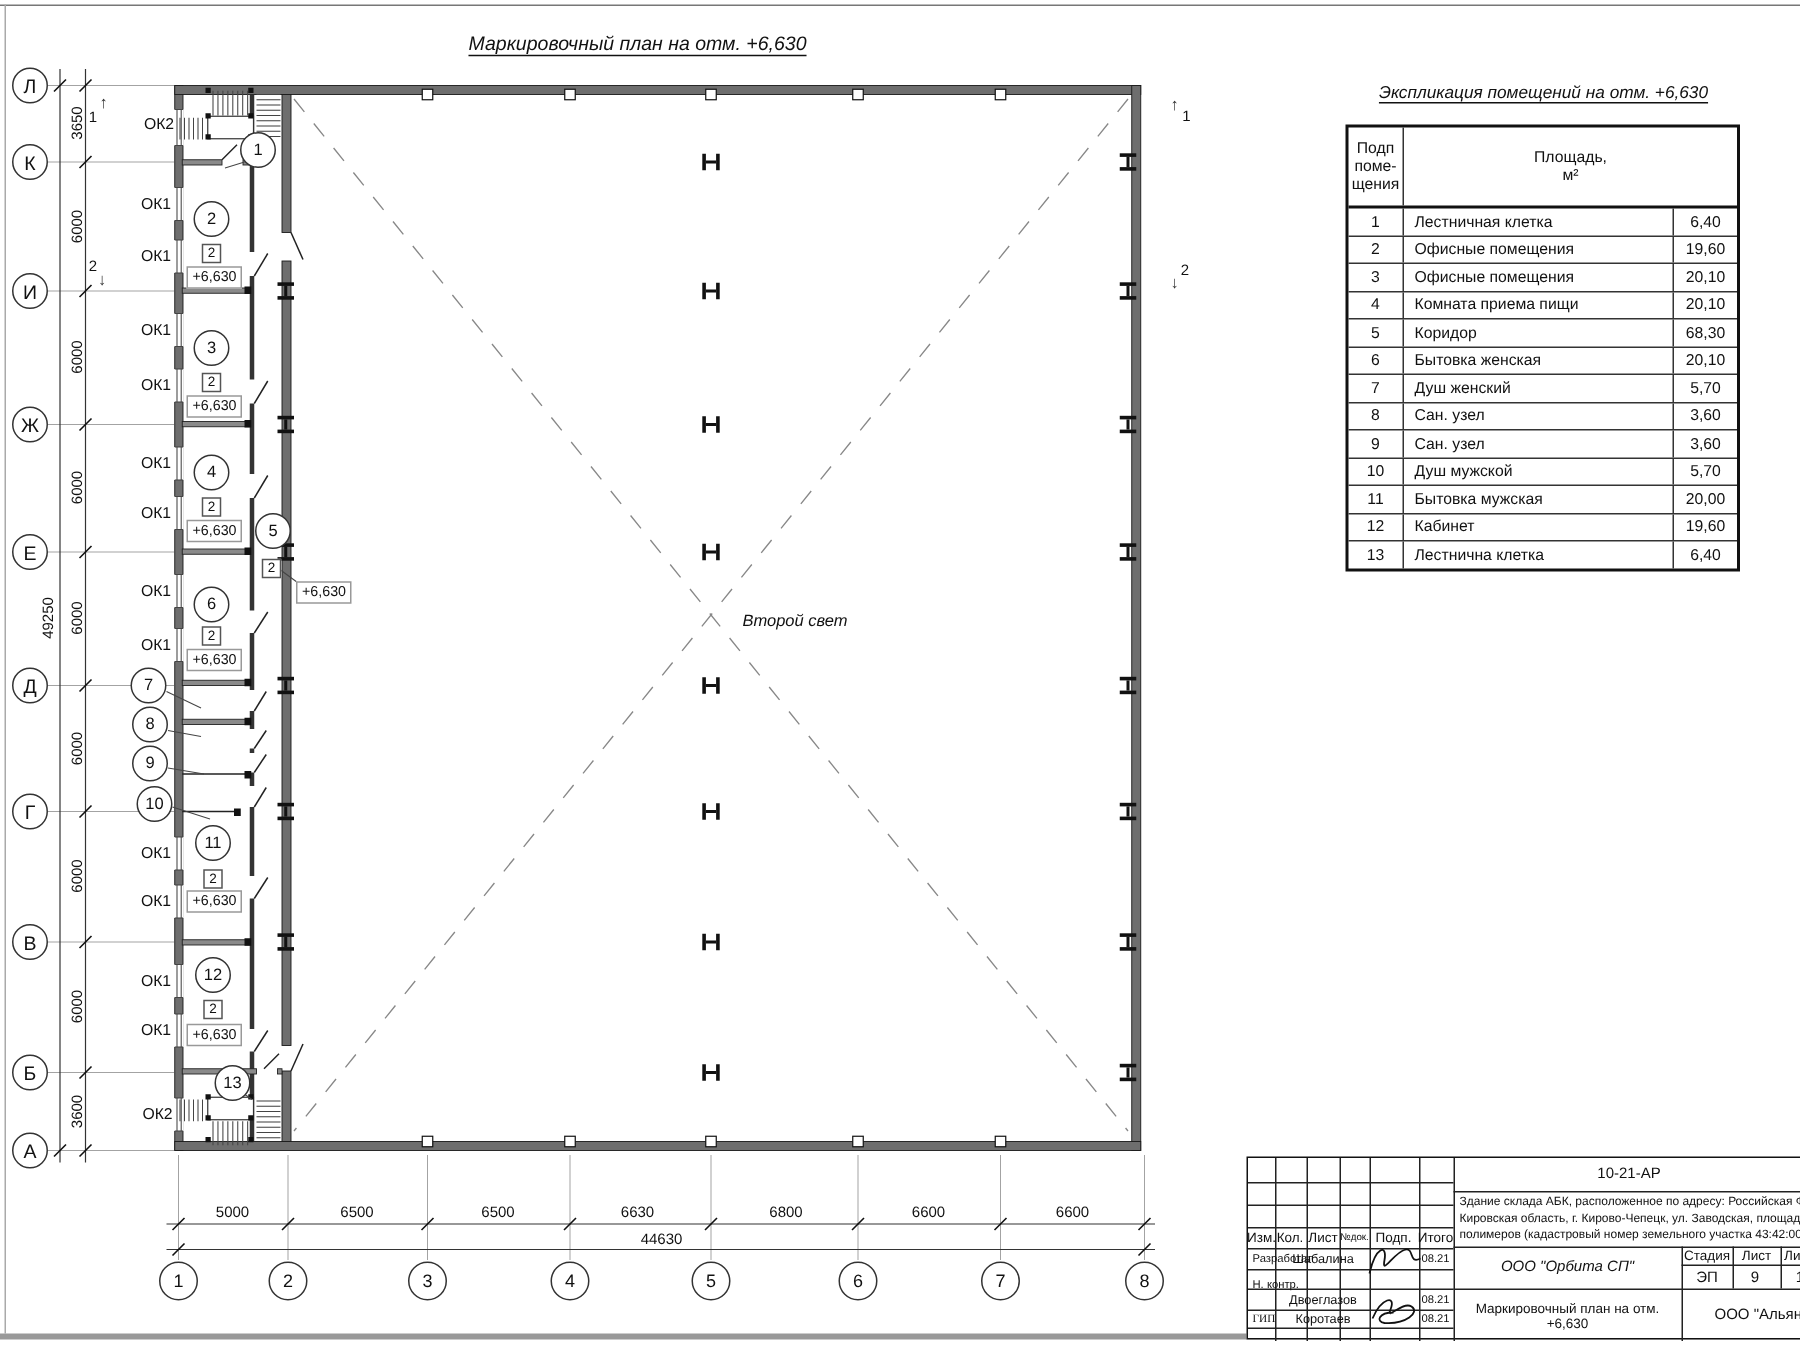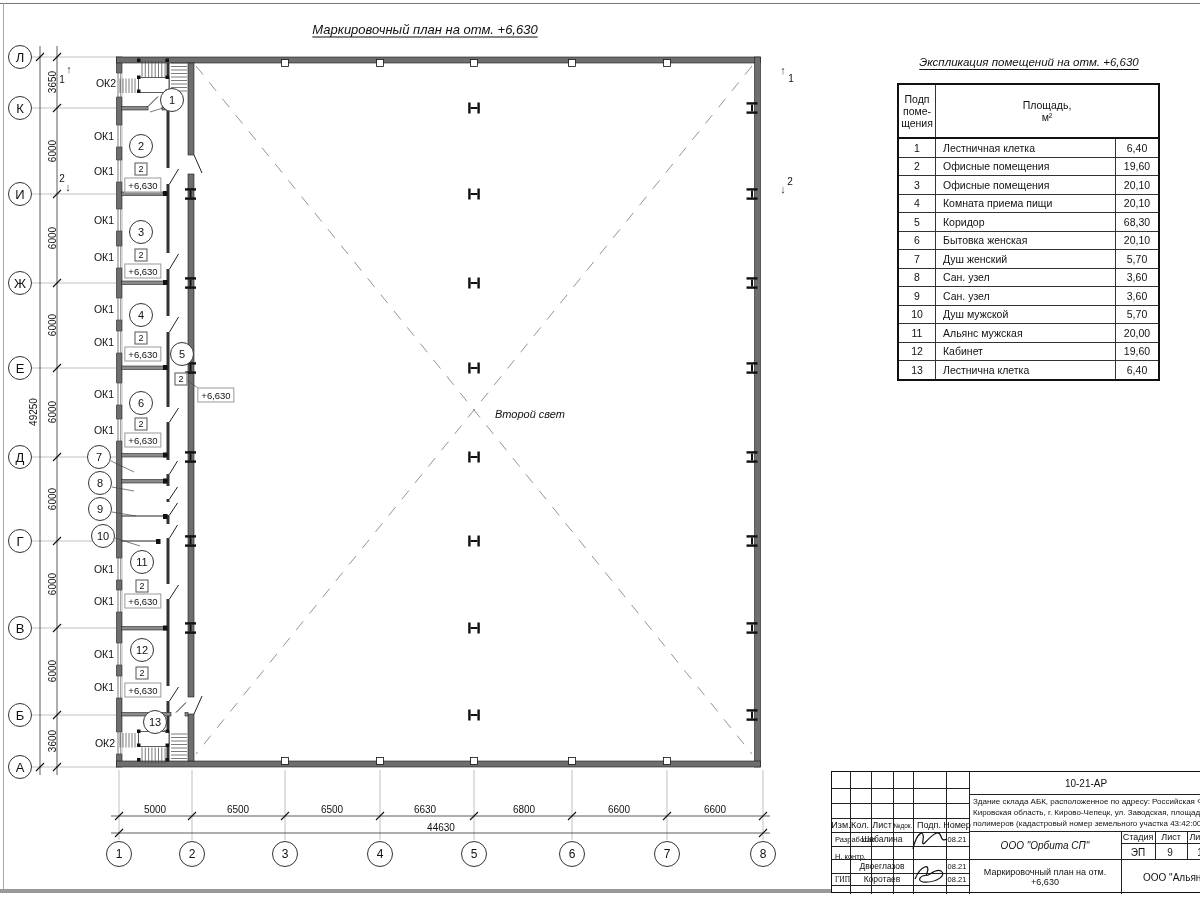--- a/index.html
+++ b/index.html
@@ -571,21 +571,21 @@
       <div class="tc tc2">Сан. узел</div>
       <div class="tc tc3">3,60</div>
     </div>
     <div class="trow drow">
       <div class="tc tc1">10</div>
       <div class="tc tc2">Душ мужской</div>
       <div class="tc tc3">5,70</div>
     </div>
     <div class="trow drow">
       <div class="tc tc1">11</div>
-      <div class="tc tc2">Альянс мужская</div>
+      <div class="tc tc2">Бытовка мужская</div>
       <div class="tc tc3">20,00</div>
     </div>
     <div class="trow drow">
       <div class="tc tc1">12</div>
       <div class="tc tc2">Кабинет</div>
       <div class="tc tc3">19,60</div>
     </div>
     <div class="trow drow">
       <div class="tc tc1">13</div>
       <div class="tc tc2">Лестнична клетка</div>
@@ -613,21 +613,21 @@
     <div class="tbl" style="left: 0px; top: 113px; width: 137px; height: 1px;"></div>
     <div class="tbl" style="left: 137px; top: 22px; width: 243px; height: 1px;"></div>
     <div class="tbl" style="left: 137px; top: 59px; width: 243px; height: 1px;"></div>
     <div class="tbl" style="left: 289px; top: 71px; width: 91px; height: 1px;"></div>
     <div class="tbl" style="left: 137px; top: 87px; width: 243px; height: 1px;"></div>
     <span class="tbt" style="left: 9px; top: 53px; font-size: 9px;">Изм.</span>
     <span class="tbt" style="left: 28px; top: 53px; font-size: 9px;">Кол.</span>
     <span class="tbt" style="left: 50px; top: 53px; font-size: 9px;">Лист</span>
     <span class="tbt" style="left: 71px; top: 53px; font-size: 6.5px;">№док.</span>
     <span class="tbt" style="left: 97px; top: 53px; font-size: 9px;">Подп.</span>
-    <span class="tbt" style="left: 125px; top: 53px; font-size: 9px;">Номер</span>
+    <span class="tbt" style="left: 125px; top: 53px; font-size: 9px;">Итого</span>
     <span class="tbt left" style="left: 3px; top: 67px; font-size: 7.5px;">Разработал</span>
     <span class="tbt" style="left: 50px; top: 67px; font-size: 8.5px;">Шабалина</span>
     <span class="tbt" style="left: 125px; top: 67px; font-size: 7.5px;">08.21</span>
     <span class="tbt left" style="left: 3px; top: 84px; font-size: 7.5px;">Н. контр.</span>
     <span class="tbt" style="left: 50px; top: 94px; font-size: 8.5px;">Двоеглазов</span>
     <span class="tbt" style="left: 125px; top: 94px; font-size: 7.5px;">08.21</span>
     <span class="tbt left" style="left: 3px; top: 107px; font-size: 7.5px; font-family: Liberation Serif, serif;">ГИП</span>
     <span class="tbt" style="left: 50px; top: 107px; font-size: 8.5px;">Коротаев</span>
     <span class="tbt" style="left: 125px; top: 107px; font-size: 7.5px;">08.21</span>
     <span class="tbt" style="left: 254px; top: 11px; font-size: 10px;">10-21-АР</span>

